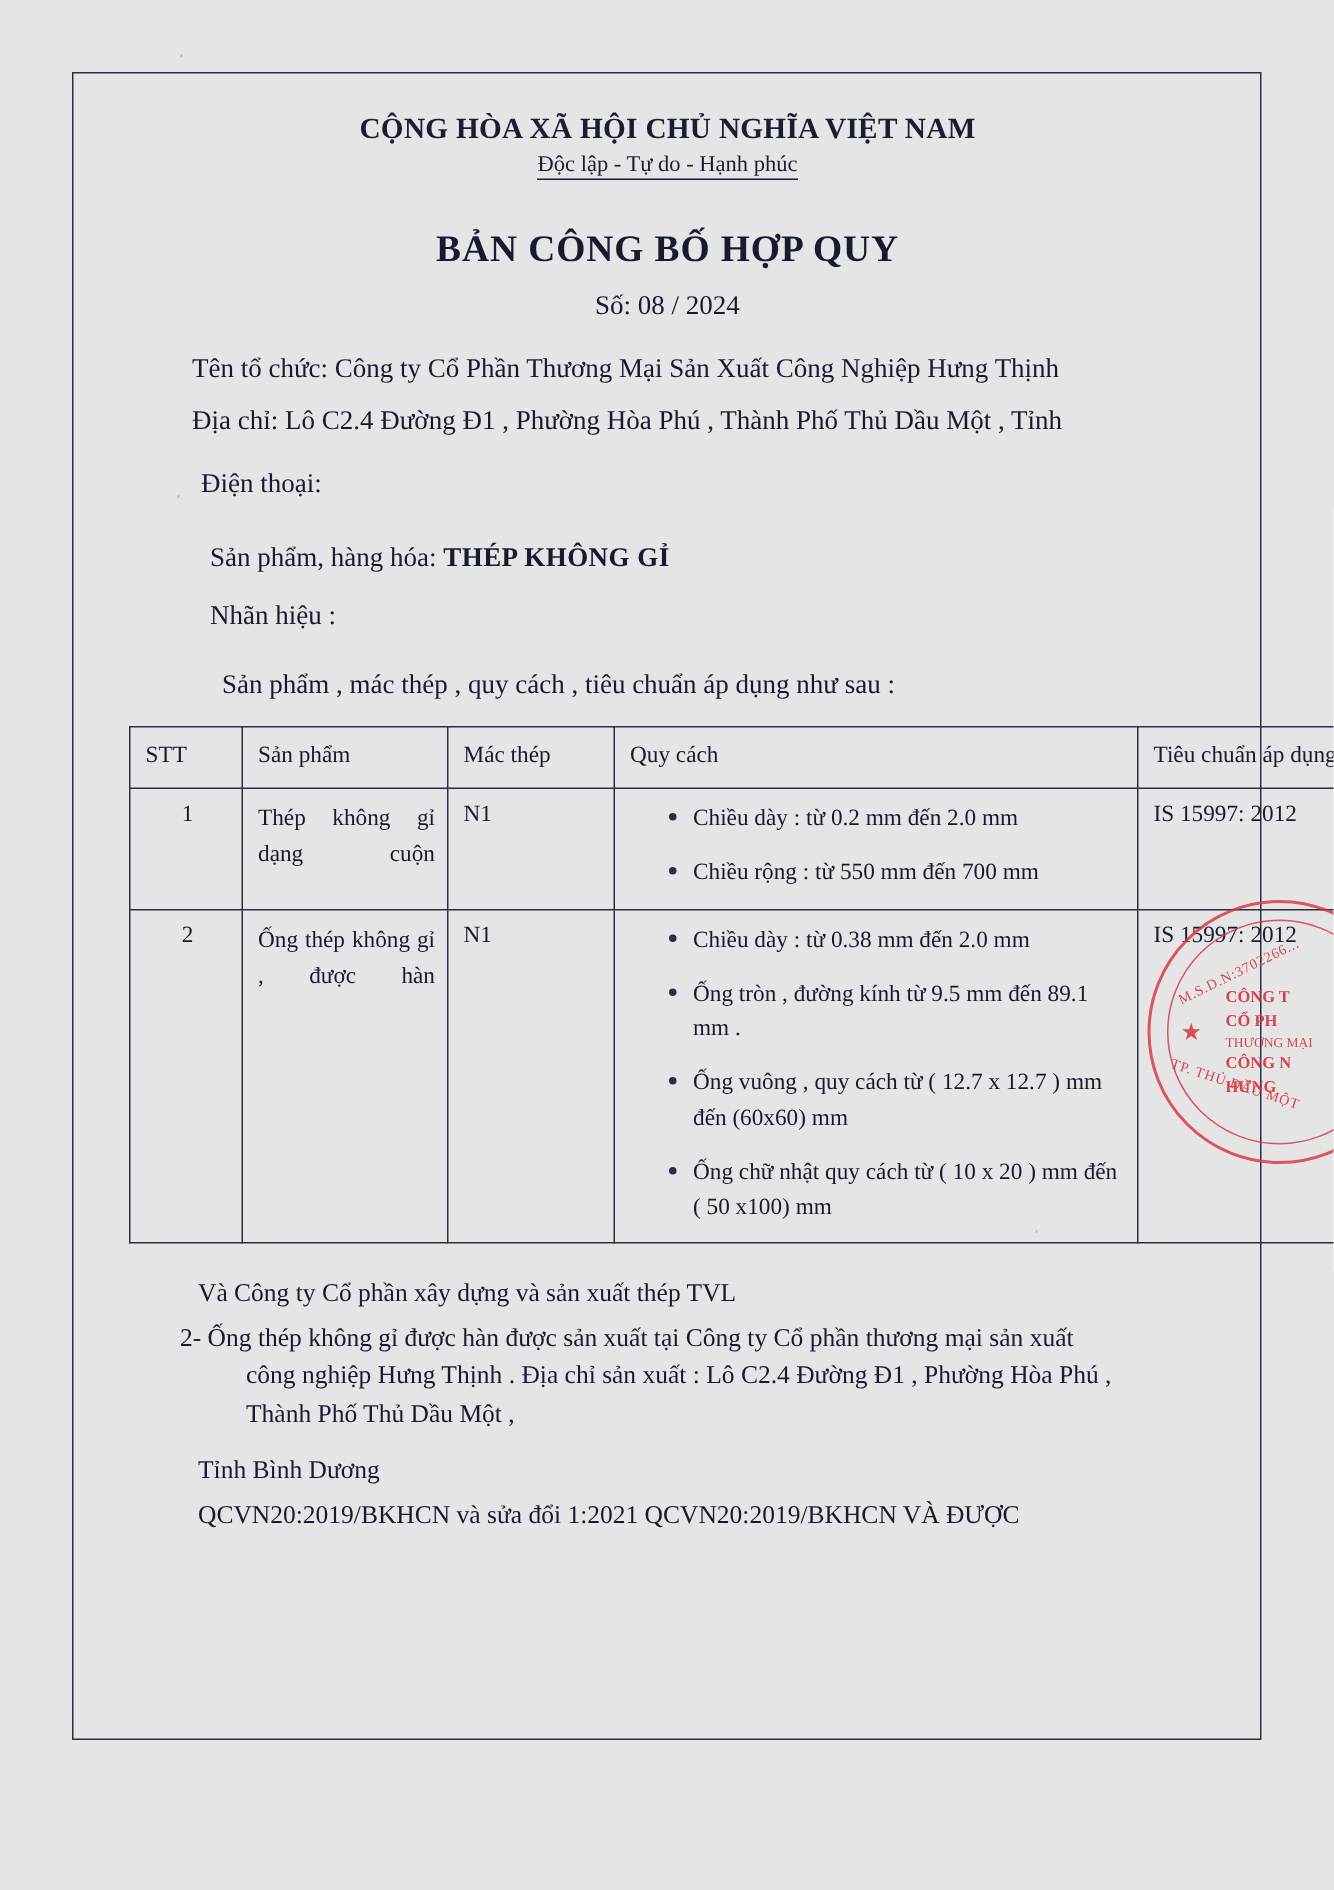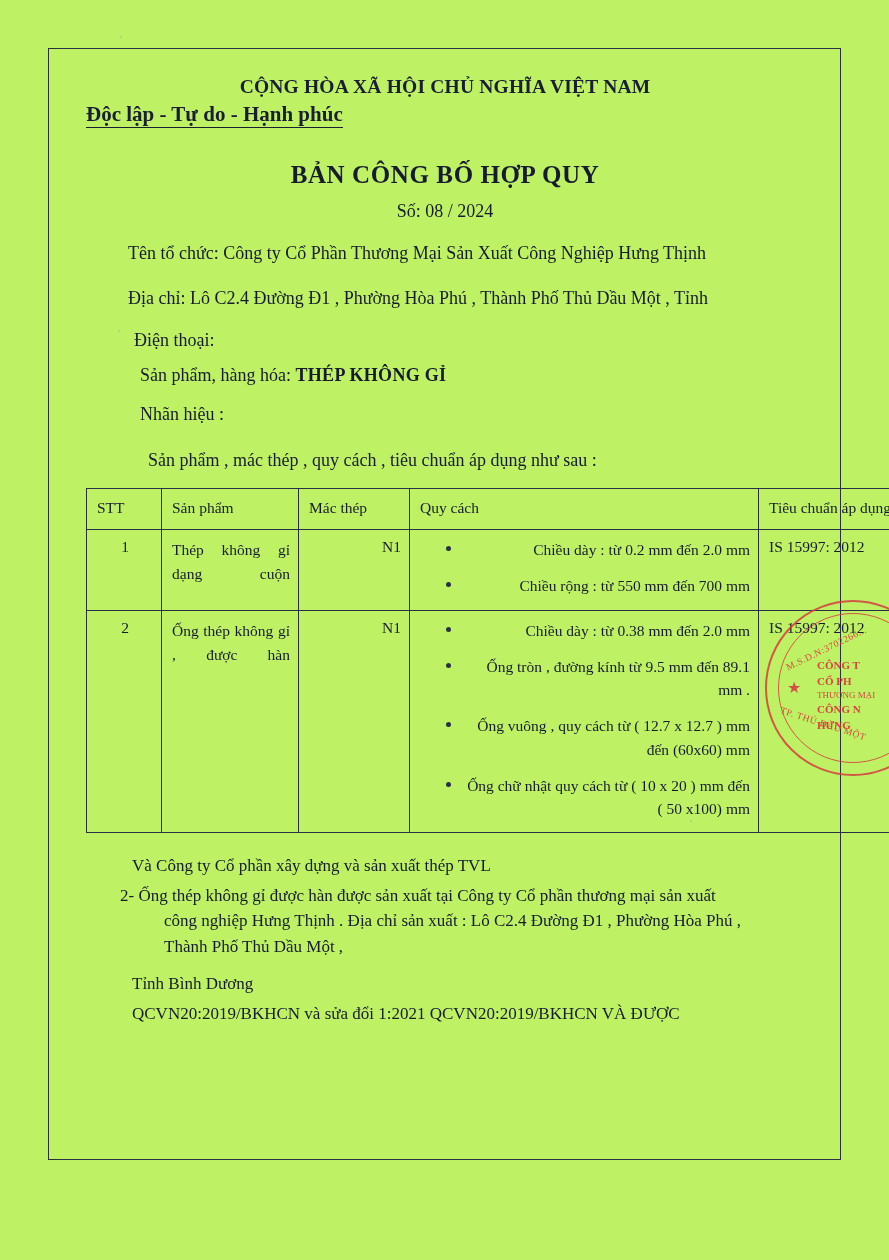--- a/index.html
+++ b/index.html
@@ -13,21 +13,21 @@
     font-family: "Liberation Serif", serif;
     color: #14161f;
     position: relative;
     overflow: hidden;
   }
   .page {
     position: absolute;
     left: 0; top: 0;
     width: 889px;
     height: 1260px;
-    background: #bef264;
+    background: #e5e5e5;
   }
   .doc-border {
     position: absolute;
     left: 48px;
     top: 48px;
     width: 793px;
     height: 1112px;
     border: 1.5px solid #2b2f45;
     box-sizing: border-box;
   }
@@ -43,23 +43,23 @@
 
   .national-title {
     text-align: center;
     font-weight: bold;
     font-size: 19.5px;
     letter-spacing: 0.2px;
     color: #1a1e33;
     margin-top: 6px;
   }
   .national-sub {
-    text-align: left;
-    font-weight: bold;
-    font-size: 21px;
+    text-align: center;
+    font-weight: normal;
+    font-size: 15px;
     color: #1a1e33;
     margin-top: 4px;
   }
   .national-sub span {
     border-bottom: 1.4px solid #1a1e33;
     padding-bottom: 1px;
   }
   .doc-title {
     text-align: center;
     font-weight: bold;
@@ -75,29 +75,29 @@
     color: #171b30;
   }
 
   .info-block {
     margin-top: 18px;
     font-size: 18px;
     line-height: 1.52;
     color: #171b30;
   }
   .info-line {
-    margin-top: 18px;
+    margin-top: 8px;
     padding-left: 42px;
   }
   .info-line.phone {
     margin-top: 14px;
     padding-left: 48px;
   }
   .info-line.product {
-    margin-top: 8px;
+    margin-top: 22px;
     padding-left: 54px;
   }
   .info-line.product b {
     font-weight: bold;
     letter-spacing: 0.3px;
   }
   .info-line.brand {
     margin-top: 12px;
     padding-left: 54px;
   }
@@ -125,33 +125,32 @@
     text-align: left;
     padding-top: 10px;
     padding-bottom: 12px;
   }
   th.c-stt, td.c-stt { width: 56px; text-align: center; }
   th.c-prod, td.c-prod { width: 118px; }
   th.c-mac, td.c-mac { width: 92px; }
   th.c-spec, td.c-spec { width: 330px; }
   th.c-std, td.c-std { width: 172px; }
   td.c-stt { text-align: center; padding-top: 12px; }
-  td.c-mac { text-align: right; padding-top: 12px; }
+  td.c-mac { text-align: left; padding-top: 12px; }
   td.c-prod {
     text-align: justify;
     text-align-last: justify;
     padding-top: 12px;
     line-height: 1.55;
   }
   td.c-std { padding-top: 12px; }
   ul.bullets {
     margin: 0;
     padding-left: 26px;
     list-style: none;
-    text-align: right;
   }
   ul.bullets li {
     position: relative;
     margin: 0 0 13px 0;
     line-height: 1.5;
     padding-left: 16px;
   }
   ul.bullets li:last-child { margin-bottom: 2px; }
   ul.bullets li::before {
     content: "";

